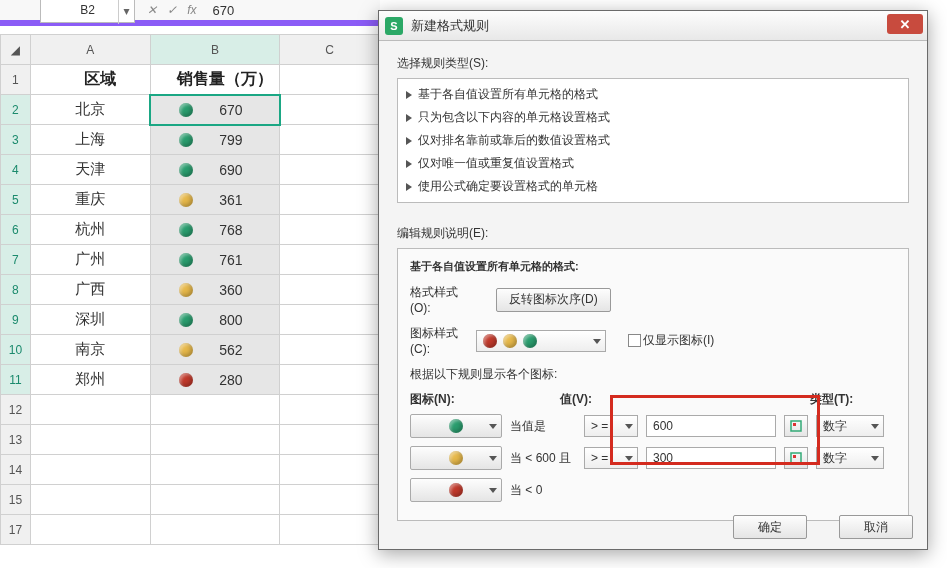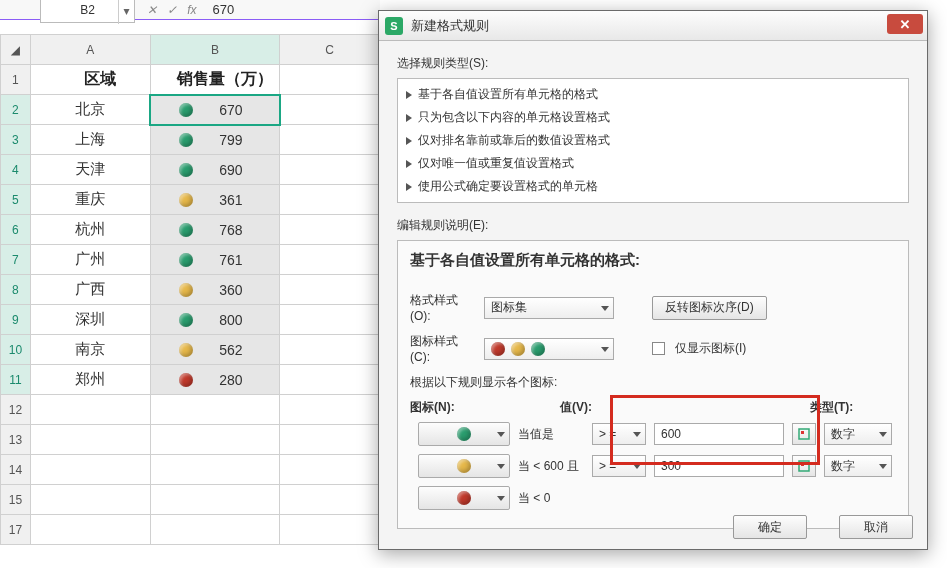--- a/index.html
+++ b/index.html
@@ -1,19 +1,19 @@
 <!DOCTYPE html>
 <html><head>
 <meta charset="utf-8">
 <style>
   * { box-sizing: border-box; font-family: "Microsoft YaHei", Arial, sans-serif; }
   body { margin: 0; width: 947px; height: 568px; background: #fff; position: relative; font-size: 12px; color:#333; overflow:hidden; }
 
   
-  .fxbar { position:absolute; left:0; top:0; width:380px; height:20px; display:flex; align-items:center; border-bottom:1px solid #8b5cf6; background:#f8f8f8; }
+  .fxbar { position:absolute; left:0; top:0; width:380px; height:26px; display:flex; align-items:center; border-bottom:6px solid #8b5cf6; background:#f8f8f8; }
   .namebox { width:95px; height:26px; margin-left:40px; border:1px solid #bbb; background:#fff; display:flex; align-items:center; justify-content:center; position:relative;}
   .nbdrop { position:absolute; right:0; top:0; width:16px; height:26px; border-left:1px solid #ccc; display:flex; align-items:center; justify-content:center; color:#666;}
   .fxicons { margin-left:12px; color:#888; display:flex; gap:10px; align-items:center;}
   .fxicons span{font-style:italic;}
   .fxval { margin-left:16px; font-size:13px; color:#333;}
 
   
   .sheet { position:absolute; left:0; top:34px; width:380px; }
   table.grid { border-collapse:collapse; width:100%; }
   .grid th, .grid td { border:1px solid #d0d0d0; height:30px; padding:0; text-align:center; }
@@ -34,37 +34,37 @@
   .activehdr { background:#d8eee7 !important; color:#1b8a6d;}
   
   
   .dialog { position:absolute; left:378px; top:10px; width:550px; height:540px; border:1px solid #6a6a6a; background:#f4f4f4; box-shadow:0 4px 18px rgba(0,0,0,.35);}
   .titlebar { height:30px; background:linear-gradient(#fdfdfd,#e8e8e8); border-bottom:1px solid #bbb; display:flex; align-items:center; padding:0 6px; position:relative;}
   .titleicon { width:18px; height:18px; background:#2ba866; color:#fff; border-radius:3px; display:flex; align-items:center; justify-content:center; font-size:11px; font-weight:bold;}
   .titletxt { margin-left:8px; font-size:13px; color:#333;}
   .closebtn { position:absolute; right:4px; top:3px; width:36px; height:20px; background:#c84b3e; border-radius:3px; color:#fff; display:flex; align-items:center; justify-content:center; font-weight:bold; font-size:13px;}
   .dlgbody { padding:14px 18px 10px 18px;}
   .sectlabel { font-size:12px; margin-bottom:6px;}
-  .rulelist { border:1px solid #bbb; background:#fff; padding:4px 0; margin-bottom:14px;text-align:center;}
+  .rulelist { border:1px solid #bbb; background:#fff; padding:4px 0; margin-bottom:22px;text-align:center;}
   .ruleitem { display:flex; align-items:center; padding:3px 8px; gap:6px; font-size:12px;}
   .tri { width:0;height:0;border-top:4px solid transparent;border-bottom:4px solid transparent;border-left:6px solid #555;}
   .panel { border:1px solid #bbb; background:#fafafa; padding:10px 12px; }
-  .panelhead { font-weight:bold; margin-bottom:22px; font-size:15px;}
-  .frow { display:flex; align-items:center; gap:10px; margin-bottom:10px; font-size:12px;}
+  .panelhead { font-weight:bold; margin-bottom:10px; font-size:11px;}
+  .frow { display:flex; align-items:center; gap:2px; margin-bottom:10px; font-size:12px;}
   .lbl { width:64px;}
   .combo { border:1px solid #aaa; background:linear-gradient(#fff,#eee); height:22px; display:flex; align-items:center; padding:0 6px; position:relative; font-size:12px;}
   .combo .arr { position:absolute; right:4px; top:8px; width:0;height:0;border-left:4px solid transparent;border-right:4px solid transparent;border-top:5px solid #555;}
   .btn { border:1px solid #999; background:linear-gradient(#fdfdfd,#e5e5e5); height:24px; padding:0 12px; display:flex; align-items:center; border-radius:2px; font-size:12px;}
   .iconset { display:flex; gap:6px; align-items:center; }
   .chk { width:13px; height:13px; border:1px solid #888; background:#fff;}
   .hdrrow { display:flex; font-size:12px; font-weight:bold; margin-bottom:6px;}
   .hdrrow .h1{width:100px;}
   .hdrrow .h2{width:300px; padding-left:50px;}
   .hdrrow .h3{width:80px;}
-  .iconrow { display:flex; align-items:center; gap:8px; margin-bottom:8px; font-size:12px;margin-left:8px;}
+  .iconrow { display:flex; align-items:center; gap:8px; margin-bottom:8px; font-size:12px;}
   .iconbtn { width:92px; height:24px; border:1px solid #aaa; background:linear-gradient(#fdfdfd,#e5e5e5); display:flex; align-items:center; justify-content:center; position:relative; border-radius:2px;}
   .iconbtn .arr{ position:absolute; right:4px; top:9px; width:0;height:0;border-left:4px solid transparent;border-right:4px solid transparent;border-top:5px solid #555;}
   .condtxt { width:66px;}
   .opcombo { width:54px; }
   .valinput { width:130px; height:22px; border:1px solid #aaa; background:#fff; padding:0 6px; display:flex; align-items:center;}
   .refbtn { width:24px; height:22px; border:1px solid #aaa; background:linear-gradient(#fdfdfd,#e5e5e5); display:flex; align-items:center; justify-content:center;}
   .refbtn svg{width:12px;height:12px;}
   .typecombo { width:68px;}
   .footer { position:absolute; bottom:10px; right:14px; display:flex; gap:12px;}
   .footer .btn{ width:74px; justify-content:center;margin-left:20px;}
@@ -276,24 +276,20 @@
           <span>使用公式确定要设置格式的单元格</span>
         </div>
       </div>
     <div class="sectlabel">编辑规则说明(E):</div>
 
     <div class="panel">
       <div class="panelhead">基于各自值设置所有单元格的格式:</div>
 
       <div class="frow">
         <div class="lbl">格式样式(O):</div>
-        <div class="combo" style="width:130px;">
-          <span>图标集</span>
-            <div class="arr"></div>
-        </div>
         <div style="width:18px;"></div>
         <div class="btn">
             <span>反转图标次序(D)</span>
           </div>
       </div>
 
       <div class="frow">
         <div class="lbl">图标样式(C):</div>
         <div class="combo" style="width:130px;">
           <div class="iconset">

